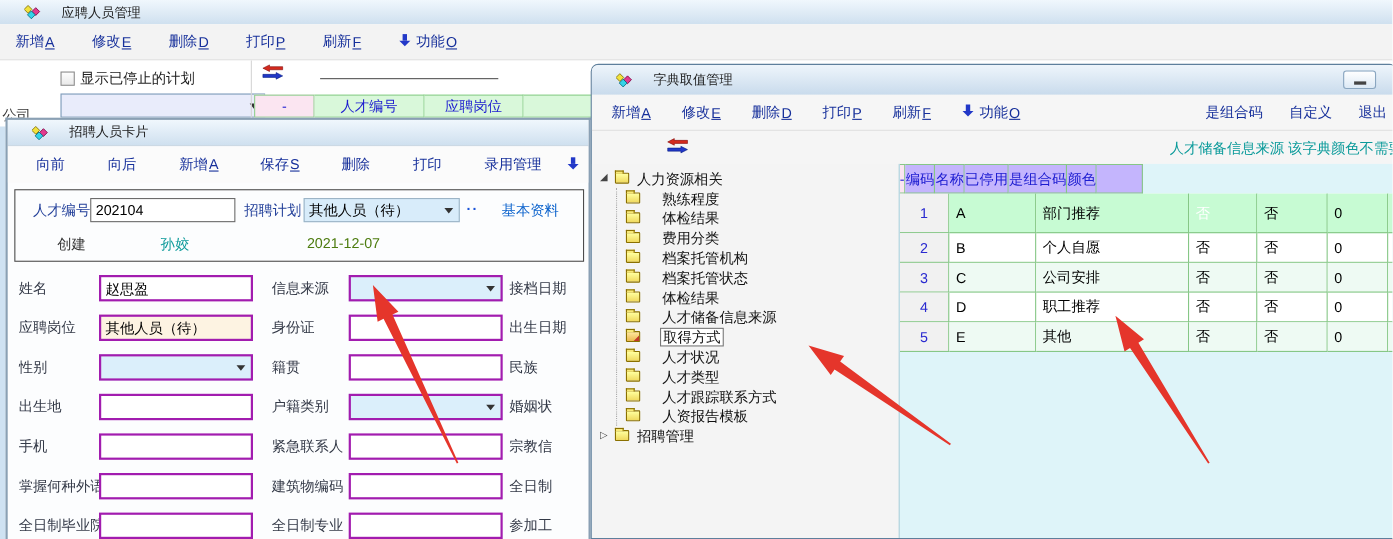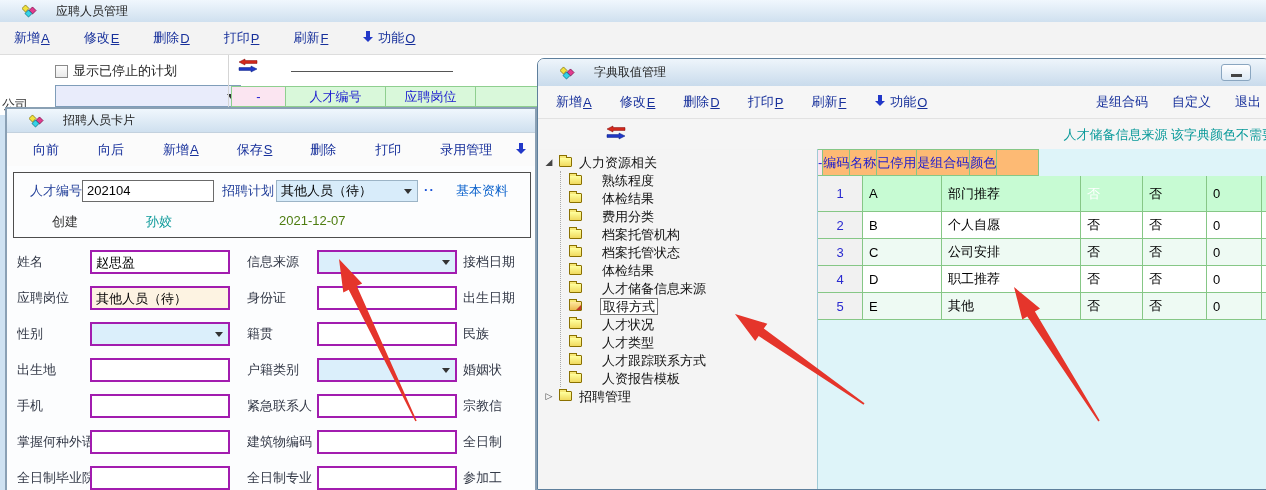--- a/index.html
+++ b/index.html
@@ -121,21 +121,21 @@
   .tree-children .tree-item:nth-child(8) .folder::after { content:''; position:absolute; right:0; bottom:0;
         border-left:5px solid transparent; border-bottom:5px solid #c0392b; }
 
   
   #dw-grid { width:486px; }
   .dg-head { display:flex; height:27px; }
   .dg-row { display:flex; height:27px; background:#fff; }
   .dg-row:nth-child(1) { height:36px; }
   .dgc { border:1px solid #86c786; border-left:none; border-top:none; display:flex; align-items:center;
          padding-left:6px; color:#000; overflow:hidden; white-space:nowrap; }
-  .dg-head .dgc { border-top:1px solid #86c786; background:#fdba74; color:#1b1bd0; justify-content:center; padding-left:0; }
+  .dg-head .dgc { border-top:1px solid #86c786; background:#c4b5fd; color:#1b1bd0; justify-content:center; padding-left:0; }
   .dg-head .dgc:first-child { background:#fbe5f1; }
   .c-num   { width:45px; justify-content:center; padding-left:0; background:#f1f1f1; color:#2a2ad0; }
   .c-code  { width:79px; }
   .c-name  { width:139px; }
   .c-stop  { width:62px; }
   .c-combo { width:64px; }
   .c-color { width:55px; }
   .c-extra { width:42px; }
   .dg-row:nth-child(1) .dgc:not(.c-num) { background:#c7fbd3; }
   .dg-row:nth-child(1) .c-stop { background:#4a63dd; color:#fff; }

